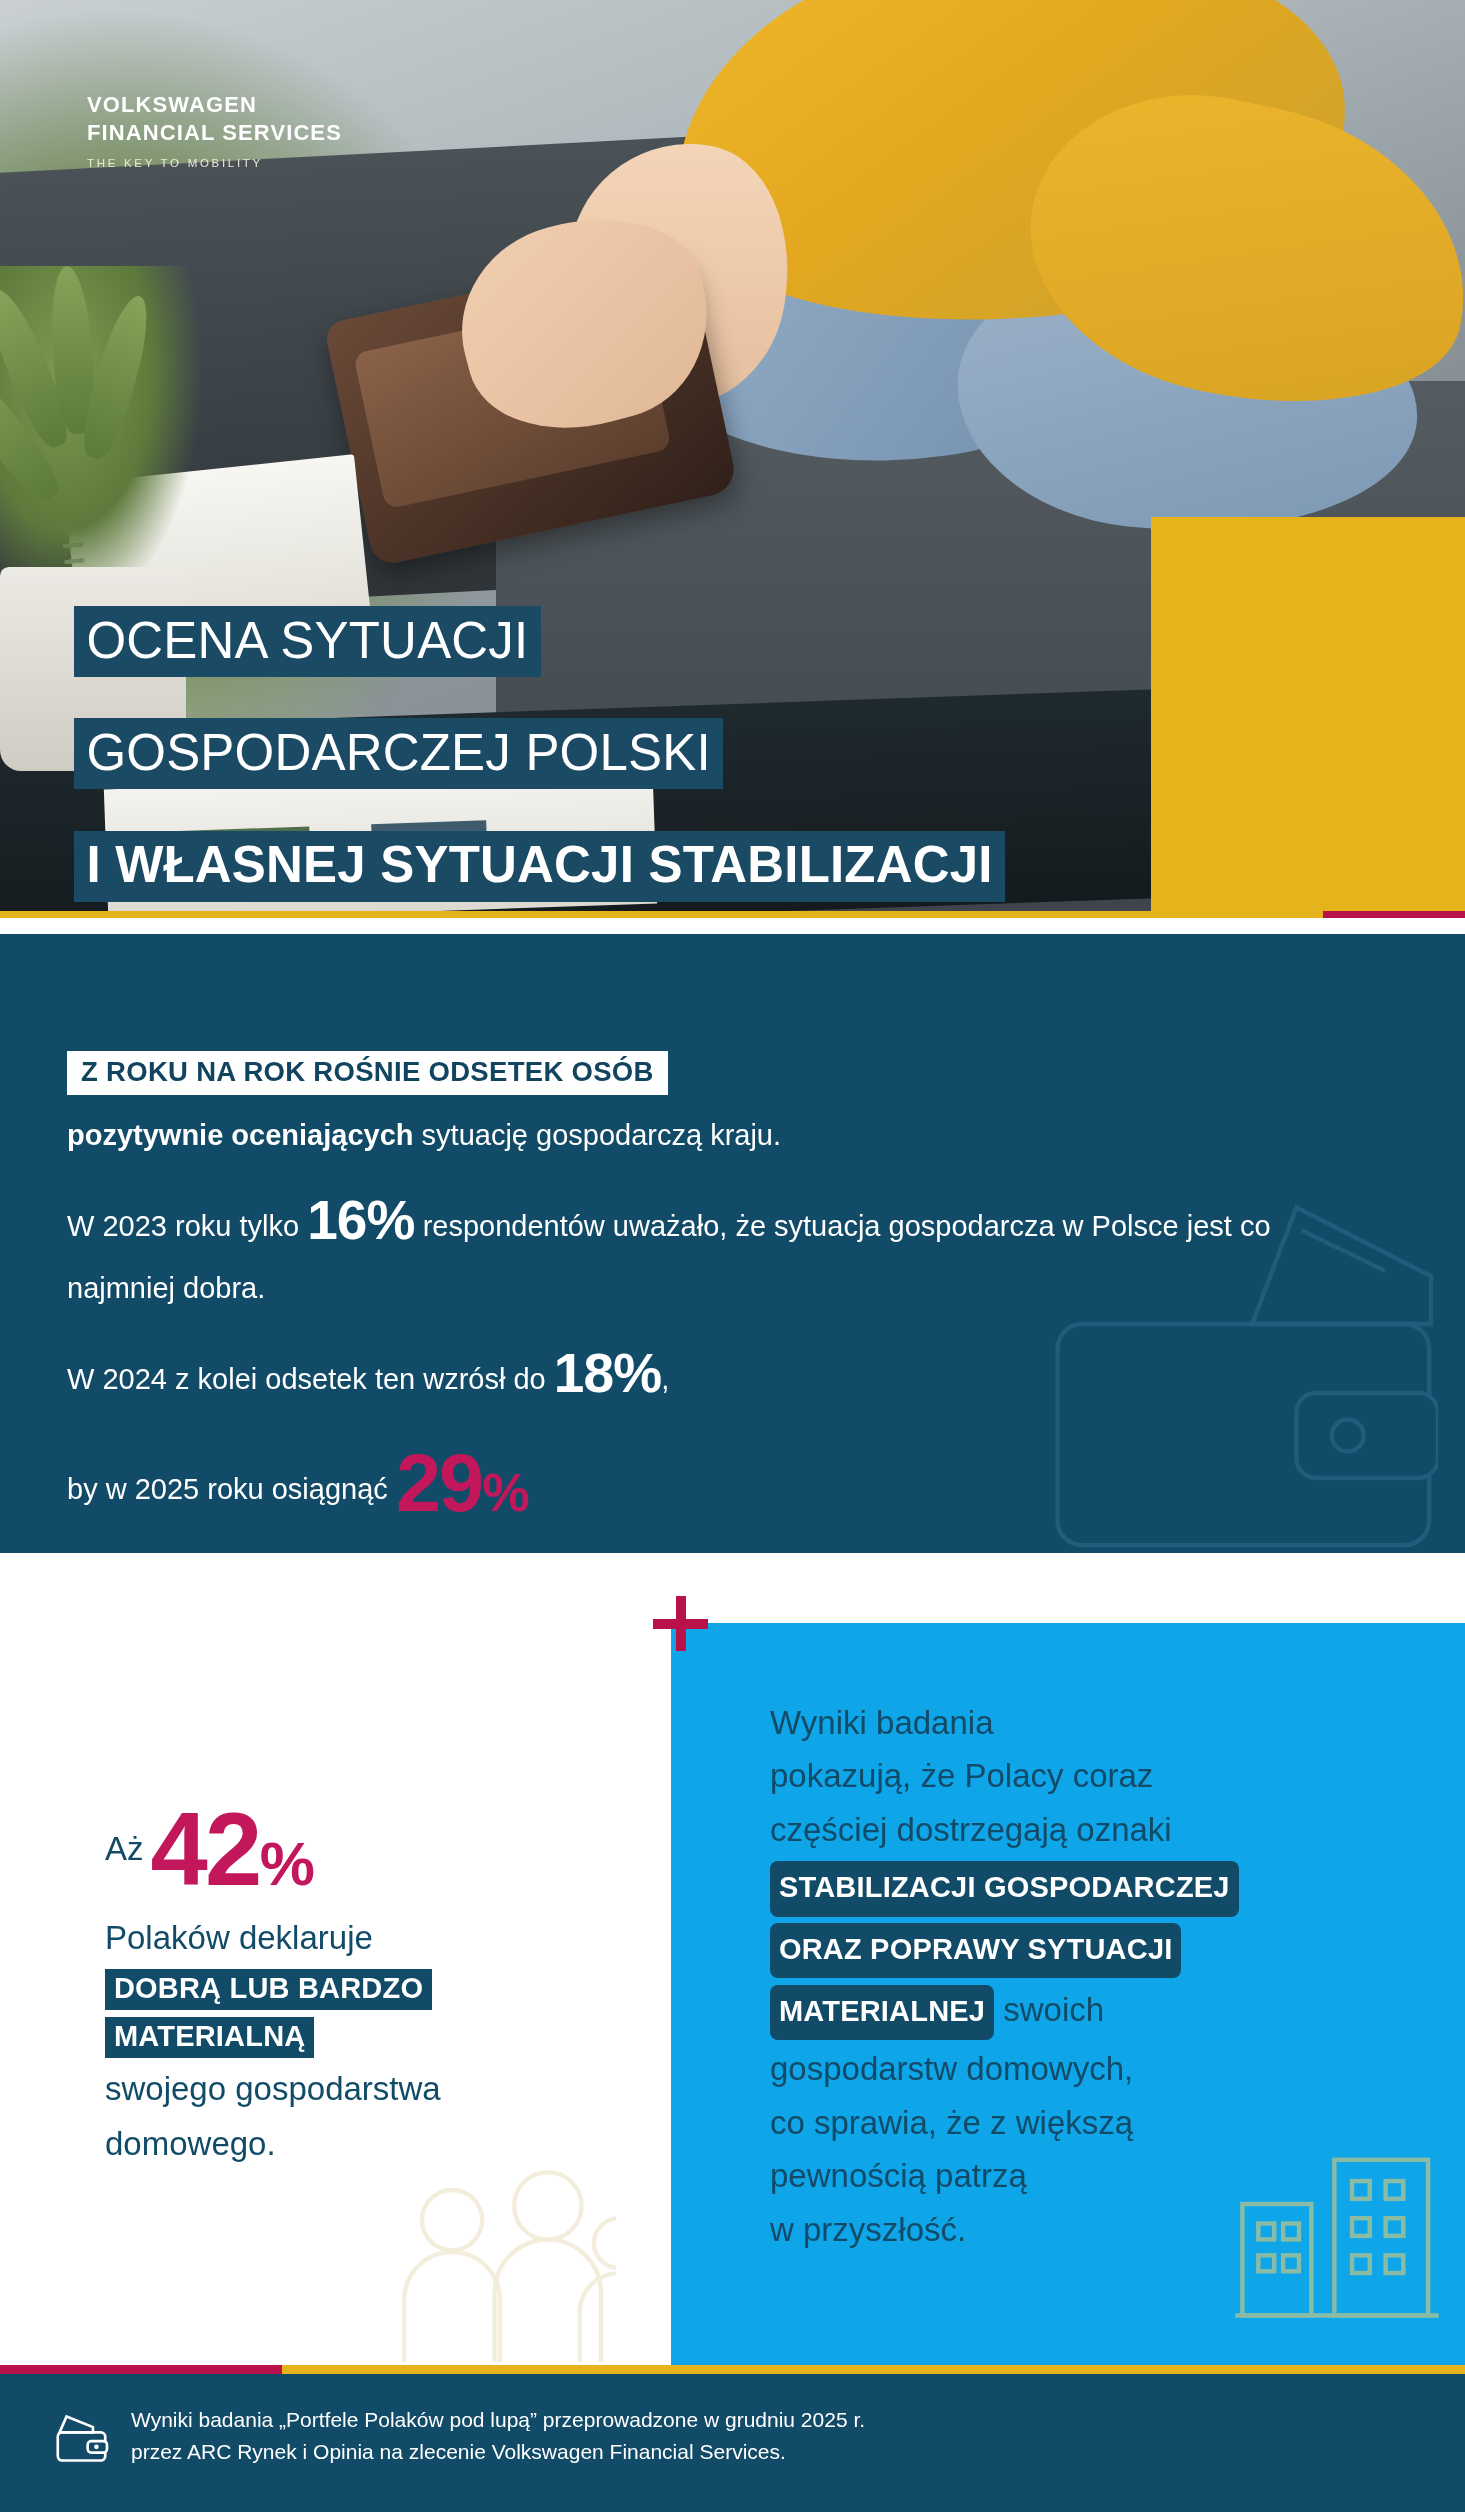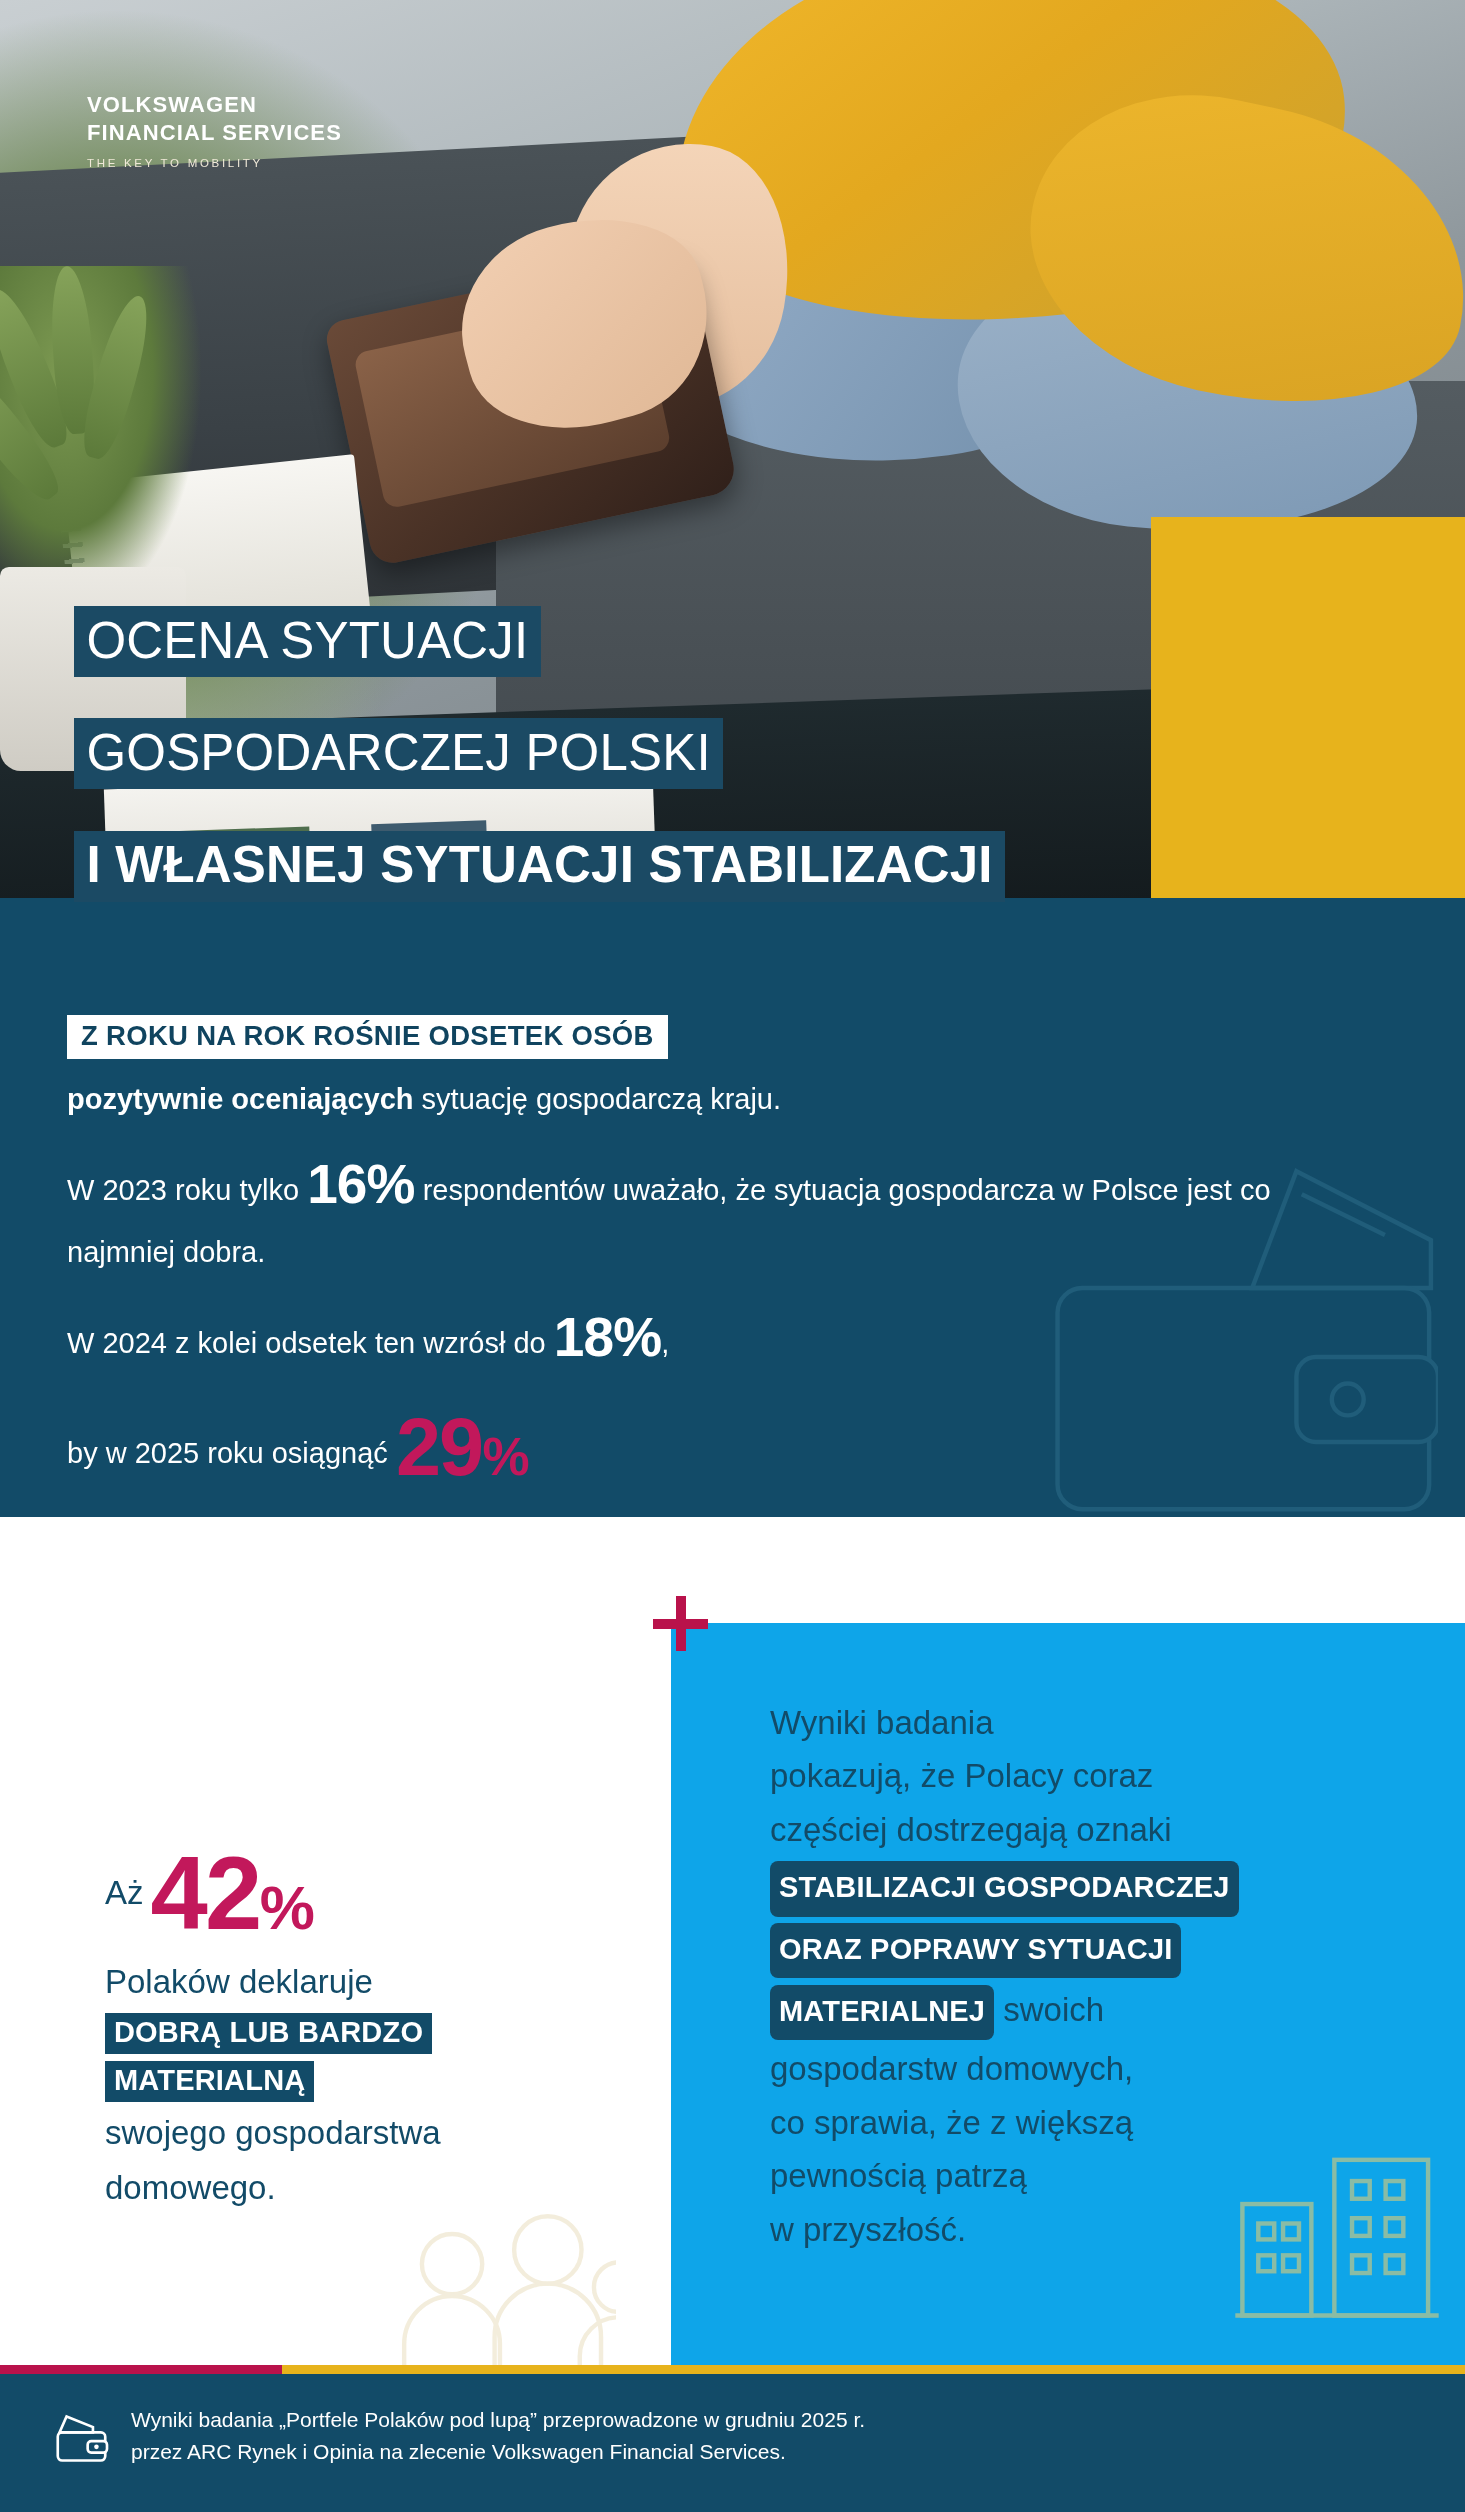--- a/index.html
+++ b/index.html
@@ -183,21 +183,21 @@
     line-height: 1.29;
     padding: 1.8px 12.4px 3.5px 12.4px;
     letter-spacing: 0.2px;
     white-space: nowrap;
   }
   .headline .hl.bold { font-weight: bold; }
   .headline .row { margin-bottom: -1.8px; margin-top: 43px; }
 
   
   .navy {
-    position: absolute; left: 0; top: 898px;
+    position: absolute; left: 0; top: 934px;
     width: 1465px; height: 619px;
     background: #124b68;
     overflow: hidden;
   }
   .navy .wallet-deco {
     position: absolute; right: 26.6px; top: 257px; opacity: .5;
   }
   .navy .band {
     display: inline-block;
     background: #ffffff;
@@ -242,21 +242,20 @@
 
   
   .cols {
     position: absolute; left: 0; top: 1623px;
     width: 1465px; height: 742px;
   }
   .col-left {
     position: absolute; left: 0; top: 0; width: 616px; height: 742px;
     background: #ffffff;
     overflow: hidden;
-    margin-top: 44px;
   }
   .col-right {
     position: absolute; left: 671px; top: 0; width: 795px; height: 742px;
     background: #0ea5e9;
     overflow: hidden;
   }
   .left-inner { position: relative; padding: 168px 0 0 105px; z-index: 3; }
   .left-line1 { white-space: nowrap; }
   .az {
     color: #124b68; font-size: 33px; vertical-align: 25px; margin-right: 7px;

